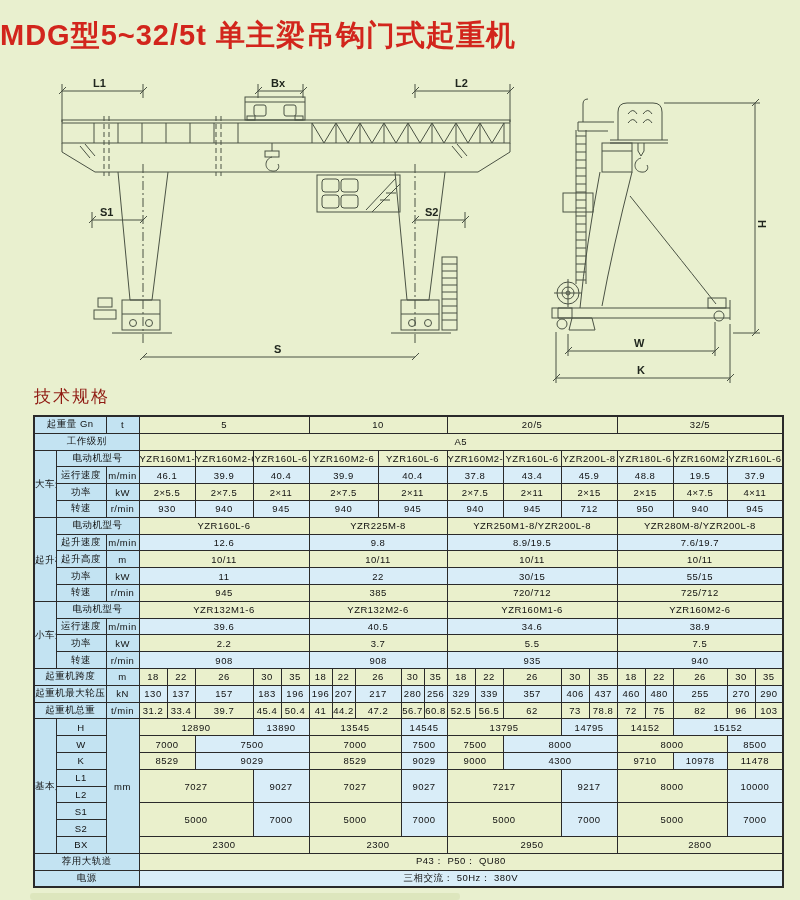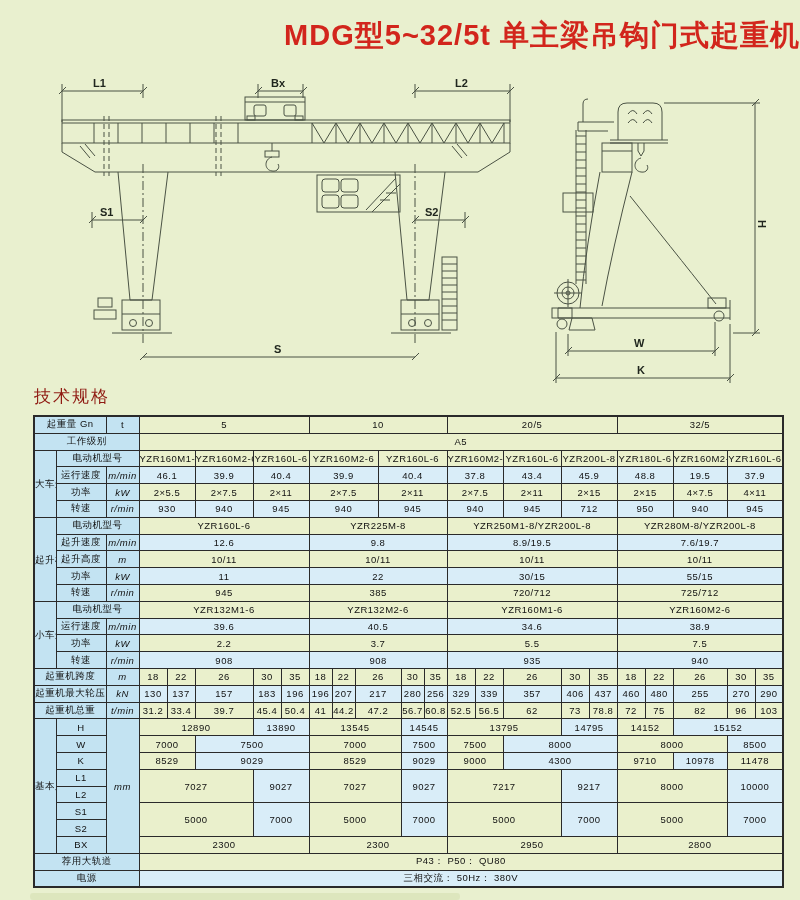--- a/index.html
+++ b/index.html
@@ -3,35 +3,35 @@
 <meta charset="utf-8">
 <style>
   :root{
     --page_bg:#e9f0cf; --title_red:#d2251c; --heading_red:#8f1a12;
     --label_blue:#c3e3f2; --cell_green:#eaf0cc; --cell_blue:#d9edf8;
     --grid_line:#2a2a2a; --draw_line:#4a5244;
   }
   html,body{margin:0;padding:0;}
   body{font-family:"Liberation Sans","DejaVu Sans",sans-serif;}
   #page{position:relative;width:800px;height:900px;background:var(--page_bg);overflow:hidden;}
-  #title{position:absolute;top:16px;left:0;width:800px;text-align:right;
+  #title{position:absolute;top:16px;left:0;width:800px;text-align:left;
     font-size:29px;font-weight:bold;color:var(--title_red);letter-spacing:1px;}
   #spec-heading{position:absolute;top:385px;left:34px;font-size:17px;font-weight:normal;
     color:var(--heading_red);letter-spacing:2px;}
   .draw{position:absolute;top:76px;left:0;}
   .draw *{stroke:var(--draw_line);fill:none;stroke-width:1;}
   .draw text{fill:#20261e;stroke:none;font-size:11px;font-weight:bold;font-family:"Liberation Sans","DejaVu Sans",sans-serif;}
   #spec-table{position:absolute;left:33px;top:415px;width:749px;border-collapse:collapse;
     table-layout:fixed;border:2px solid var(--grid_line);}
   #spec-table td{border:1px solid var(--grid_line);height:15.8px;padding:0;text-align:center;
     vertical-align:middle;font-size:9.5px;color:#111;letter-spacing:0.5px;overflow:hidden;white-space:nowrap;}
   td.lab,td.unit{background:var(--label_blue);font-size:10px;letter-spacing:1px;}
   td.glab{background:var(--label_blue);font-size:10.5px;letter-spacing:0;line-height:1.2;
     word-break:break-all;white-space:normal;padding:1px 0;}
-  td.unit{letter-spacing:0;font-style:italic;}
+  td.unit{letter-spacing:0;}
   td.g{background:var(--cell_green);}
   td.b{background:var(--cell_blue);}
   td.sm{font-size:8px;letter-spacing:0;}
   td.ds{border-left-width:2px;}
   tr:nth-child(2) td,tr:nth-child(6) td,tr:nth-child(11) td,tr:nth-child(15) td,
   tr:nth-child(18) td,tr:nth-child(26) td{border-bottom-width:2px;}
   #bottom-artifact{position:absolute;left:30px;top:893px;width:430px;height:7px;
     background:#d4dfae;opacity:.55;border-radius:3px;}
 </style>
 </head>

